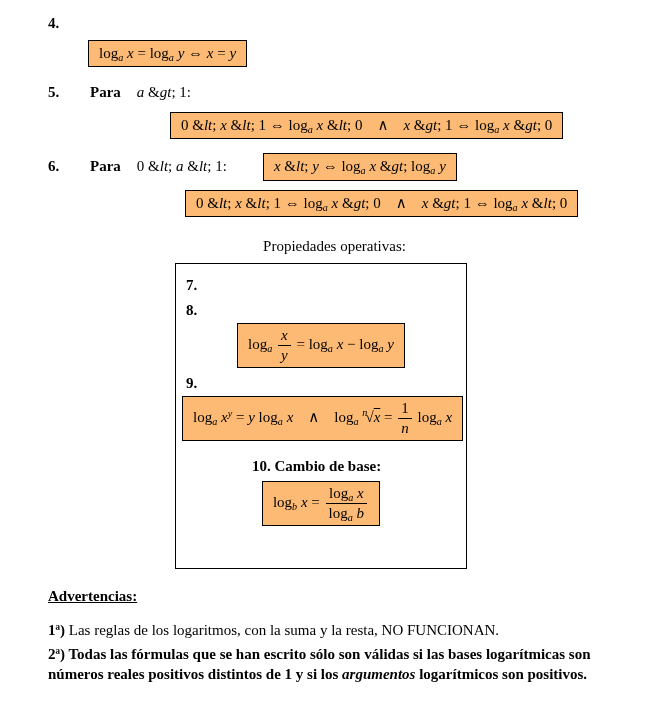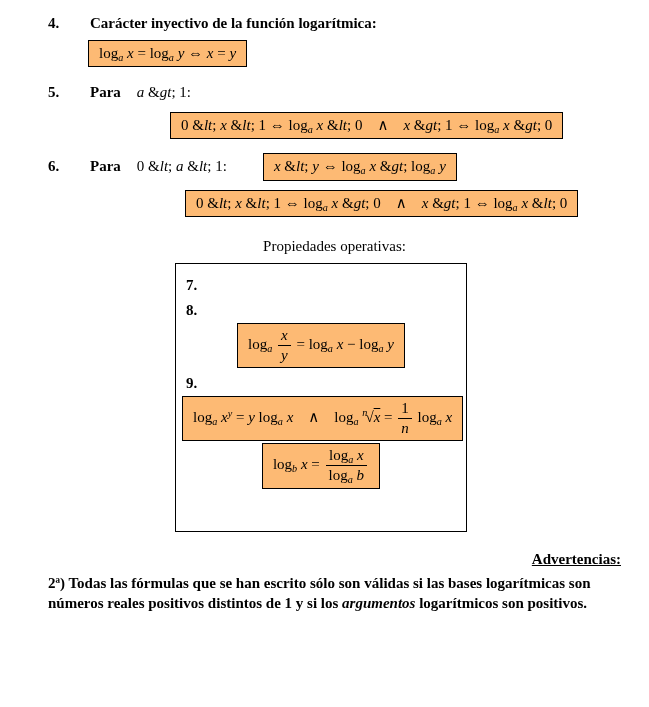--- a/index.html
+++ b/index.html
@@ -16,21 +16,21 @@
   .fbox-inline5{margin-left:50px;}
   .line-sub5{margin:9px 0 0 122px;}
   .sec-item6{margin-top:14px;}
   .fbox-inline6{margin-left:36px;}
   .line-sub6{margin:9px 0 0 137px;}
   .props-head{margin-top:20px;text-align:center;font-weight:normal;}
   .big-box{border:1px solid #000;width:292px;margin:6px 0 0 127px;padding:6px 6px 42px;box-sizing:border-box;}
   .op-num{font-weight:bold;margin:6px 0 2px 4px;}
   .op-center{text-align:center;margin-top:2px;}
   .op-cambio{margin:16px 0 4px 70px;}
-  .adv-head{margin-top:18px;text-align:right;font-weight:bold;text-decoration:underline;}
+  .adv-head{margin-top:18px;text-align:left;font-weight:bold;text-decoration:underline;}
   .note{margin:14px 0 0 0;}
   .note2{font-weight:bold;margin-top:5px;}
   sub,sup{font-size:0.68em;line-height:0;}
   sub{vertical-align:-0.25em;}
   sup{vertical-align:0.55em;}
   .frac{display:inline-block;vertical-align:middle;text-align:center;margin:0 2px;}
   .fnum{display:block;padding:0 3px 1px;border-bottom:1px solid #000;line-height:1.15;}
   .fden{display:block;padding:1px 3px 0;line-height:1.15;}
   .ridx{margin-right:-2px;}
   .rrad{text-decoration:overline;}
@@ -38,21 +38,20 @@
   p{margin:0;}
 </style>
 </head>
 <body>
 
 <div class="page">
 
   <section>
     <div class="head-row">
       <span class="num">4.</span>
-      <span class="bold">Carácter inyectivo de la función logarítmica:</span>
     </div>
     <div class="line-item4">
       <span class="fbox math">log<sub><i>a</i></sub> <i>x</i> = log<sub><i>a</i></sub> <i>y</i> ⇔ <i>x</i> = <i>y</i></span>
     </div>
   </section>
 
   <section class="sec-item5">
     <div class="head-row">
       <span class="num">5.</span>
       <span class="bold">Para</span>
@@ -83,23 +82,28 @@
     <div class="op-num">8.</div>
     <div class="op-center">
       <span class="fbox math">log<sub><i>a</i></sub> <span class="frac"><span class="fnum"><i>x</i></span><span class="fden"><i>y</i></span></span> = log<sub><i>a</i></sub> <i>x</i> − log<sub><i>a</i></sub> <i>y</i></span>
     </div>
 
     <div class="op-num">9.</div>
     <div class="op-center">
       <span class="fbox math">log<sub><i>a</i></sub> <i>x</i><sup><i>y</i></sup> = <i>y</i> log<sub><i>a</i></sub> <i>x</i> ∧ log<sub><i>a</i></sub> <span class="root"><sup class="ridx"><i>n</i></sup><span class="rsgn">√</span><span class="rrad"><i>x</i></span></span> = <span class="frac"><span class="fnum">1</span><span class="fden"><i>n</i></span></span> log<sub><i>a</i></sub> <i>x</i></span>
     </div>
 
+    <div class="op-num op-cambio">
+      <span>10.</span>
+      <span>Cambio de base:</span>
+    </div>
     <div class="op-center">
       <span class="fbox math">log<sub><i>b</i></sub> <i>x</i> = <span class="frac"><span class="fnum">log<sub><i>a</i></sub> <i>x</i></span><span class="fden">log<sub><i>a</i></sub> <i>b</i></span></span></span>
     </div>
   </div>
 
   <div class="adv-head">Advertencias:</div>
 
+  <p class="note note1"><b>1ª)</b><span> Las reglas de los logaritmos, con la suma y la resta, NO FUNCIONAN.</span></p>
 
   <p class="note note2"><span>2ª)</span><span> Todas las fórmulas que se han escrito sólo son válidas si las bases logarítmicas son números reales positivos distintos de 1 y si los </span><i>argumentos</i><span> logarítmicos son positivos.</span></p>
 
 </div>
 
 </body></html>

